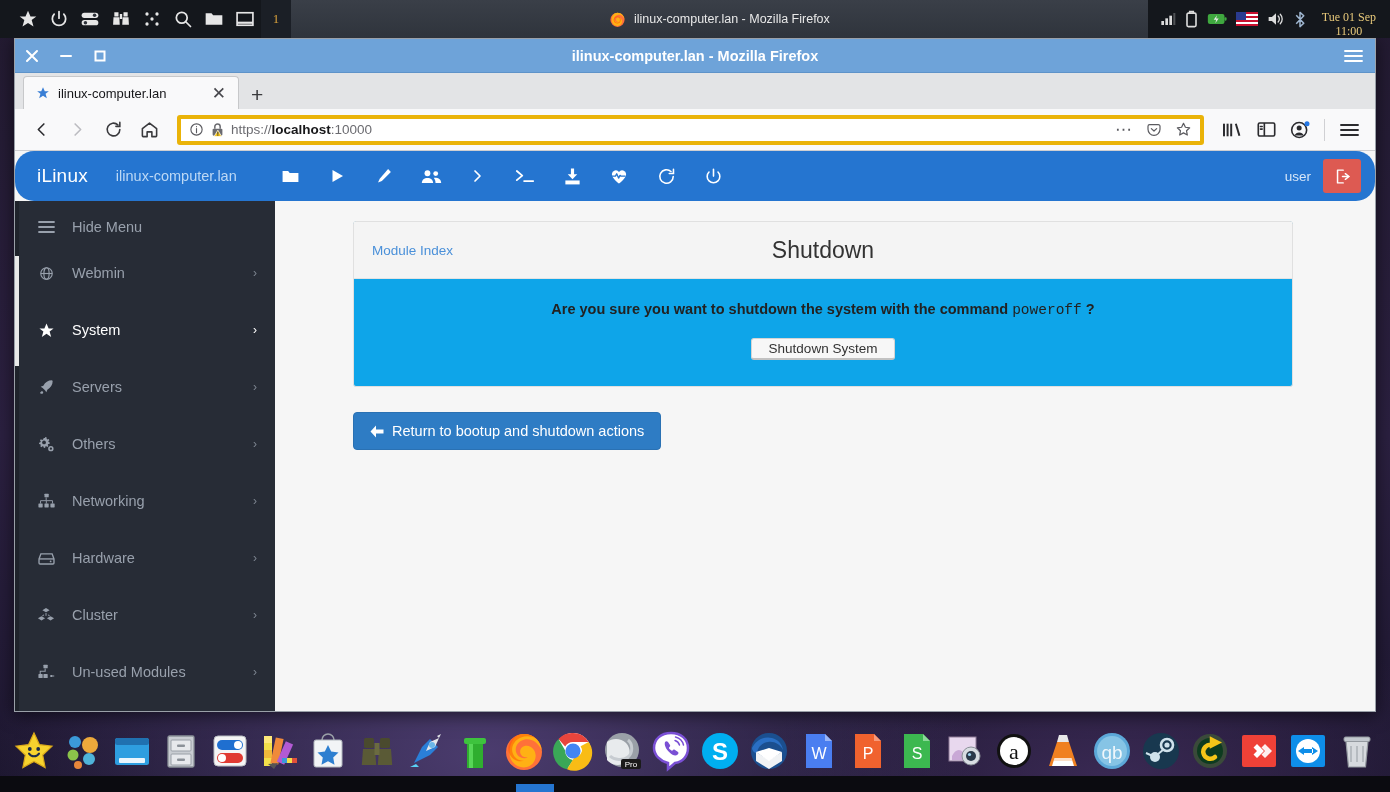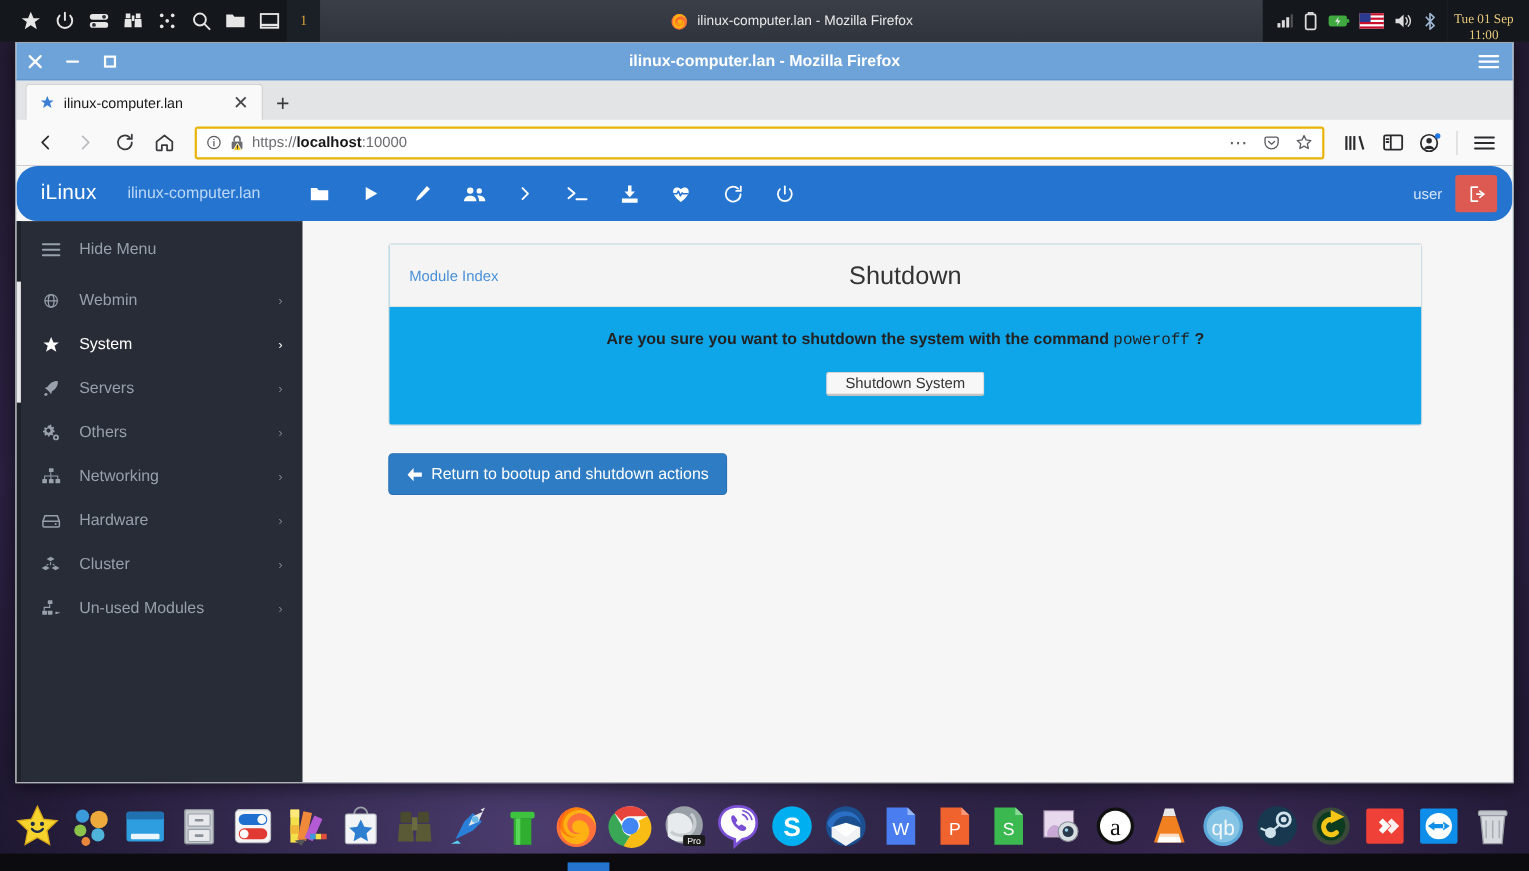--- a/index.html
+++ b/index.html
@@ -89,21 +89,21 @@
   #ff-newtab { font-size: 21px; color: #3a3a3d; padding: 0 12px; line-height: 1; margin-bottom: 4px; }
 
   #ff-navbar {
     height: 42px; background: #f9f9fa; border-bottom: 1px solid #cfcfd2;
     display: flex; align-items: center; padding: 0 10px; gap: 4px; flex: none;
   }
   .nav-btn { width: 32px; height: 32px; display: flex; align-items: center; justify-content: center; color: #4d4d52; }
   .nav-btn.disabled { color: #bcbcc0; }
   #ff-urlbar {
     flex: 1; height: 30px; margin: 0 8px; background: #fff;
-    border: 2px solid #eab308; border-radius: 3px;
+    border: 4px solid #eab308; border-radius: 3px;
     display: flex; align-items: center; padding: 0 8px; gap: 6px;
   }
   #ff-url-text { flex: 1; font-size: 13.5px; color: #6b6b70; }
   #ff-url-text b { color: #18181a; font-weight: bold; }
   .url-act { color: #5a5a5f; display: flex; align-items: center; }
   #ff-navright { display: flex; align-items: center; gap: 2px; }
   #ff-navright .sep { width: 1px; height: 22px; background: #d0d0d3; margin: 0 6px; }
 
   
   #page { flex: 1; display: flex; flex-direction: column; background: #f6f6f6; overflow: hidden; }
@@ -136,21 +136,21 @@
     height: 40px; display: flex; align-items: center; padding: 0 18px 0 22px; gap: 17px;
     color: #98a0ac; font-size: 14.5px;
   }
   .sb-item .sb-ico { width: 18px; display: flex; justify-content: center; color: #98a0ac; }
   .sb-item .sb-label { flex: 1; }
   .sb-item .sb-arrow { font-size: 12px; color: #7b838f; }
   .sb-item.active { color: #ffffff; }
   .sb-item.active .sb-ico { color: #ffffff; }
   .sb-item.active .sb-arrow { color: #ffffff; }
   #sb-hide { margin-top: 6px; }
-  #sb-menu { margin-top: 6px; display: flex; flex-direction: column; gap: 0; }
+  #sb-menu { margin-top: 6px; display: flex; flex-direction: column; gap: 17px; }
   #sb-menu .sb-item { height: 40px; }
   #sb-search-wrap { padding: 14px 16px 0 16px; }
   #sb-search {
     width: 100%; height: 33px; background: #fff; border: 1px solid #d6d6d6;
     border-radius: 3px; padding: 0 12px; font-size: 13.5px; color: #8a8a8a;
     font-family: "Liberation Sans", sans-serif;
   }
   #sb-search::placeholder { color: #9a9a9a; }
 
   

